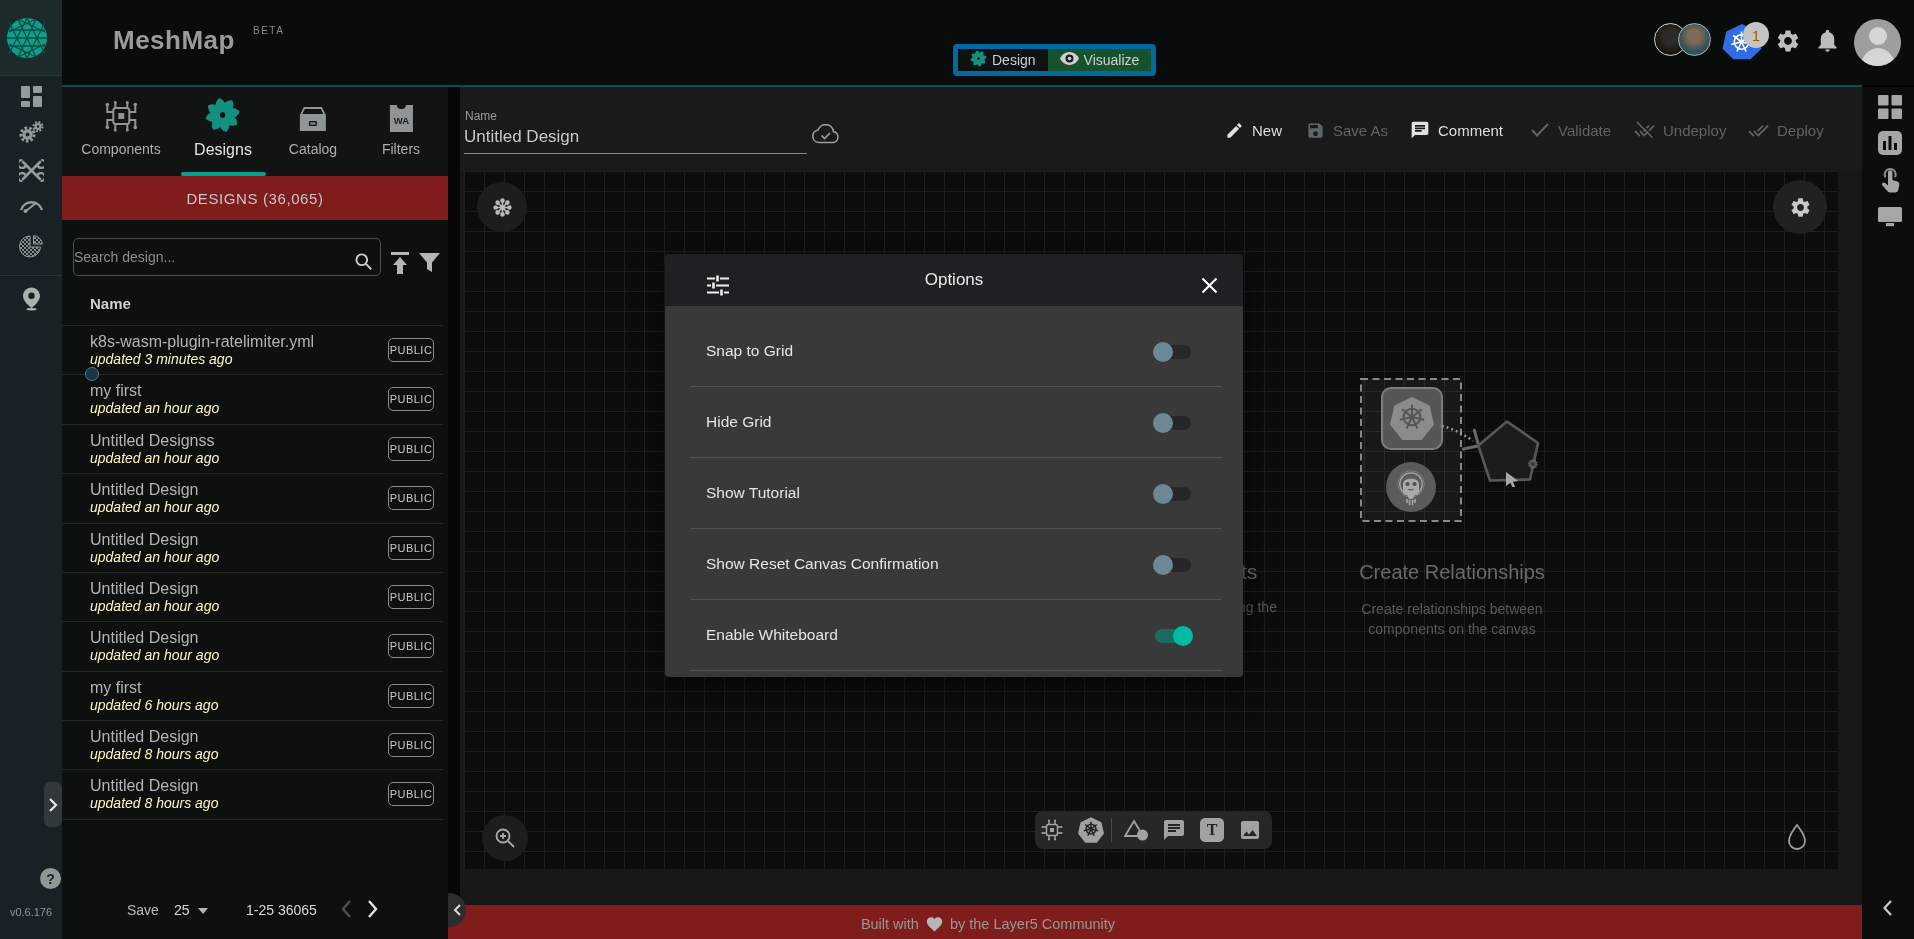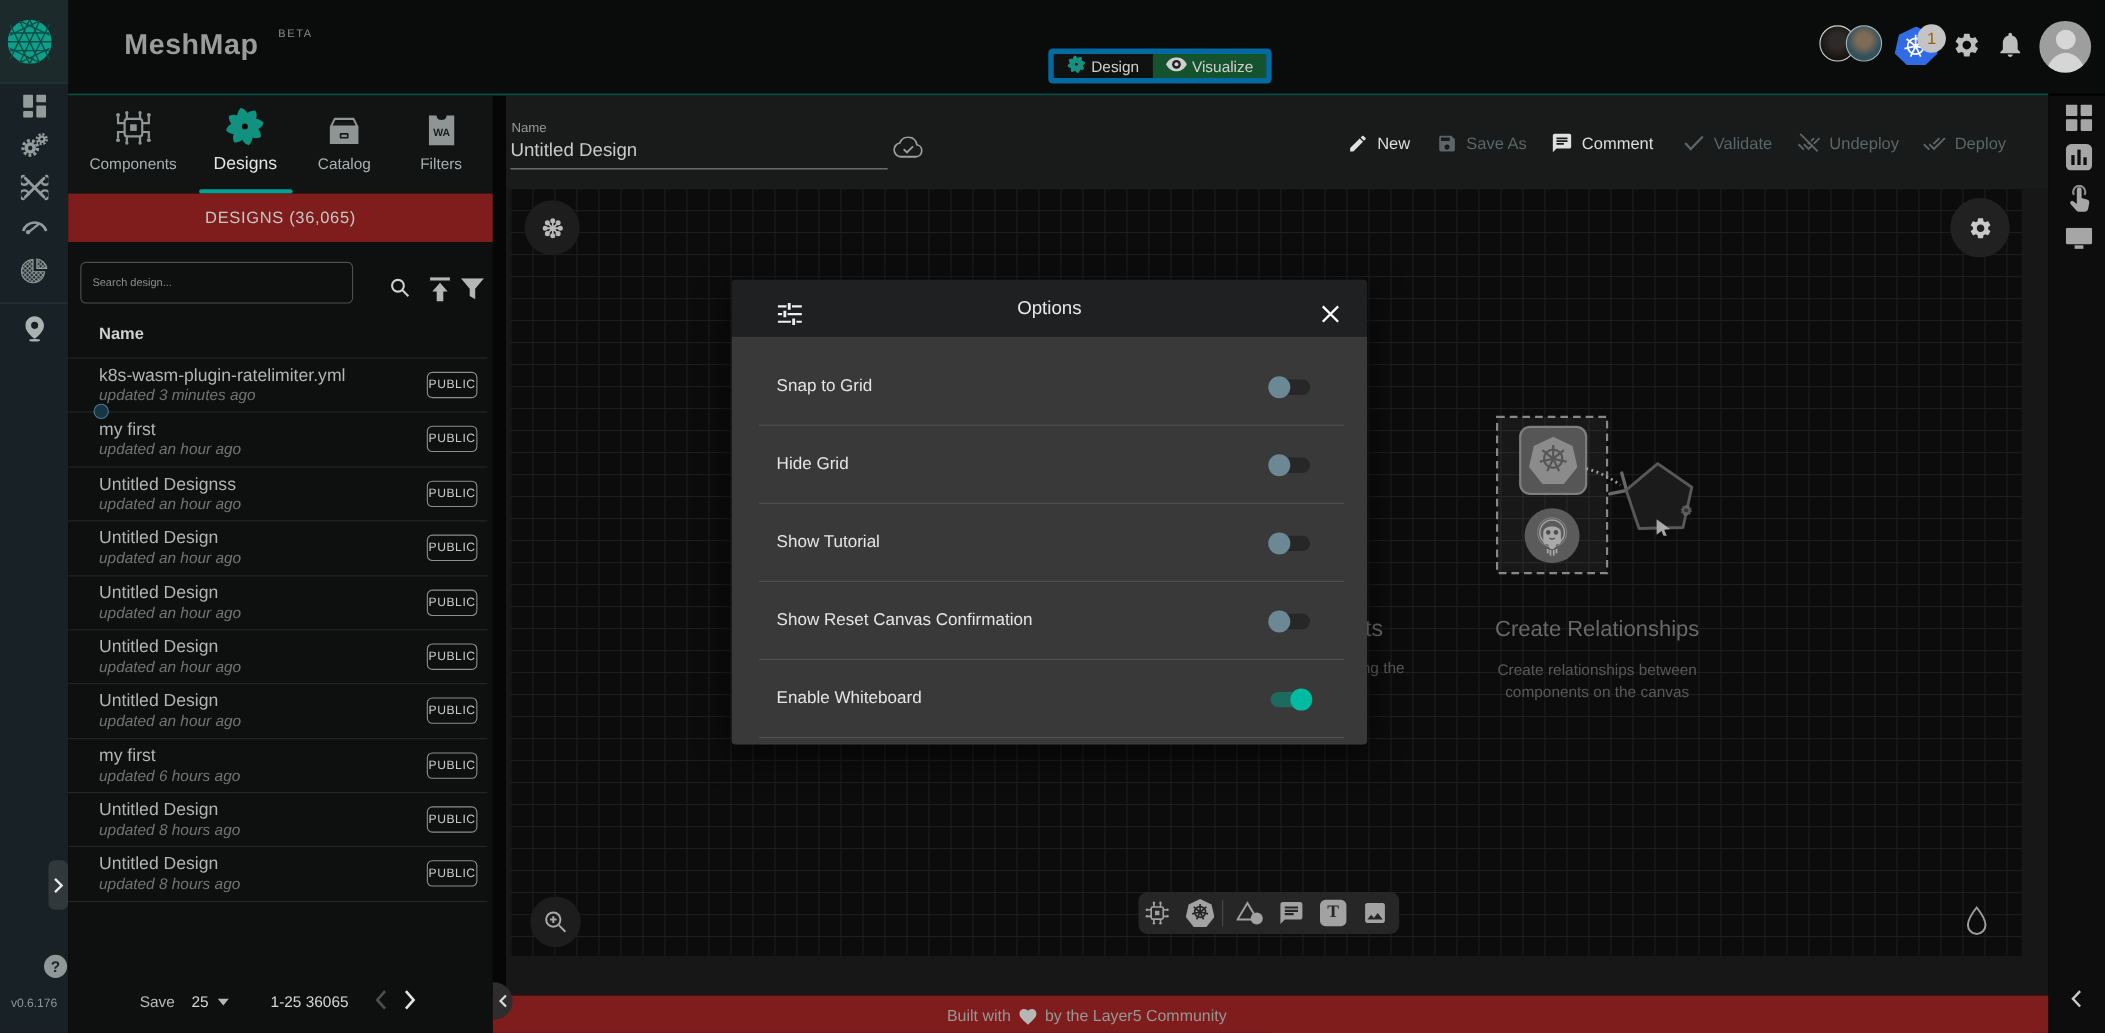--- a/index.html
+++ b/index.html
@@ -23,26 +23,26 @@
 #railver{position:absolute;left:0;top:906px;width:62px;text-align:center;color:#8f9797;font-size:11px}
 
 #panel{position:absolute;left:62px;top:87px;width:386px;height:852px;background:#0e0f0f}
 #tabs{position:absolute;left:0;top:0;width:386px;height:89px;background:#121414}
 .tab{position:absolute;top:6px;display:flex;flex-direction:column;align-items:center;color:#a9afaf;font-size:14px;transform:translateX(-50%)}
 .tab .ticon{height:40px;display:flex;align-items:flex-end;justify-content:center;margin-bottom:8px}
 #tab-designs{color:#e3e3e3;font-size:16px}
 #tabline{position:absolute;left:119px;top:85px;width:85px;height:4px;background:#00a392;border-radius:2px}
 #designsbar{position:absolute;left:0;top:89px;width:386px;height:44px;background:#7f1d1d;display:flex;align-items:center;justify-content:center;color:#c6c6c6;font-size:15px;letter-spacing:.6px}
 #searchrow{position:absolute;left:11px;top:151px;width:364px;height:38px}
-#searchbox{position:absolute;left:0;top:0;width:248px;height:38px;border:1px solid #4e4e4e;border-radius:5px;color:#8d8d8d;font-size:10px;display:flex;align-items:center;padding-left:10px}
+#searchbox{position:absolute;left:0;top:0;width:308px;height:38px;border:1px solid #4e4e4e;border-radius:5px;color:#8d8d8d;font-size:14px;display:flex;align-items:center;}
 #namehdr{position:absolute;left:28px;top:208px;color:#cfcfcf;font-size:15px;font-weight:bold}
 #rows{position:absolute;left:0;top:238px;width:386px}
 .drow{position:absolute;left:0;width:381px;height:50px;border-top:1px solid #262626}
 .drow .t{position:absolute;left:28px;top:7px;font-size:16px;color:#b3b5b5;white-space:nowrap}
-.drow .s{position:absolute;left:28px;top:25px;font-size:14px;font-style:italic;color:#737373;white-space:nowrap}
+.drow .s{position:absolute;left:28px;top:25px;font-size:14px;font-style:italic;color:#fef9c3;white-space:nowrap}
 .chip{position:absolute;right:9px;top:12px;width:46px;height:24px;border:1px solid #8d8d8d;border-radius:5px;color:#c9c9c9;font-size:11px;display:flex;align-items:center;justify-content:center;letter-spacing:.5px}
 #pager{position:absolute;left:0;top:806px;width:386px;height:59px;color:#b9b9b9;font-size:14px}
 
 #gap{position:absolute;left:448px;top:87px;width:12px;height:852px;background:#060606}
 #canvas{position:absolute;left:460px;top:87px;width:1402px;height:818px;background:#171717}
 #subhdr{position:absolute;left:0;top:0;width:1402px;height:84px;background:#191a1a}
 #grid{position:absolute;left:4px;top:84px;width:1374px;height:698px;background:#0c0c0c;
 background-image:linear-gradient(#1e1e1e 1px,transparent 1px),linear-gradient(90deg,#1e1e1e 1px,transparent 1px);
 background-size:20px 20px;background-position:0px 0px}
 .toolitem{position:absolute;top:30px;height:26px;display:flex;align-items:center;gap:8px;font-size:15px;color:#dedede}

